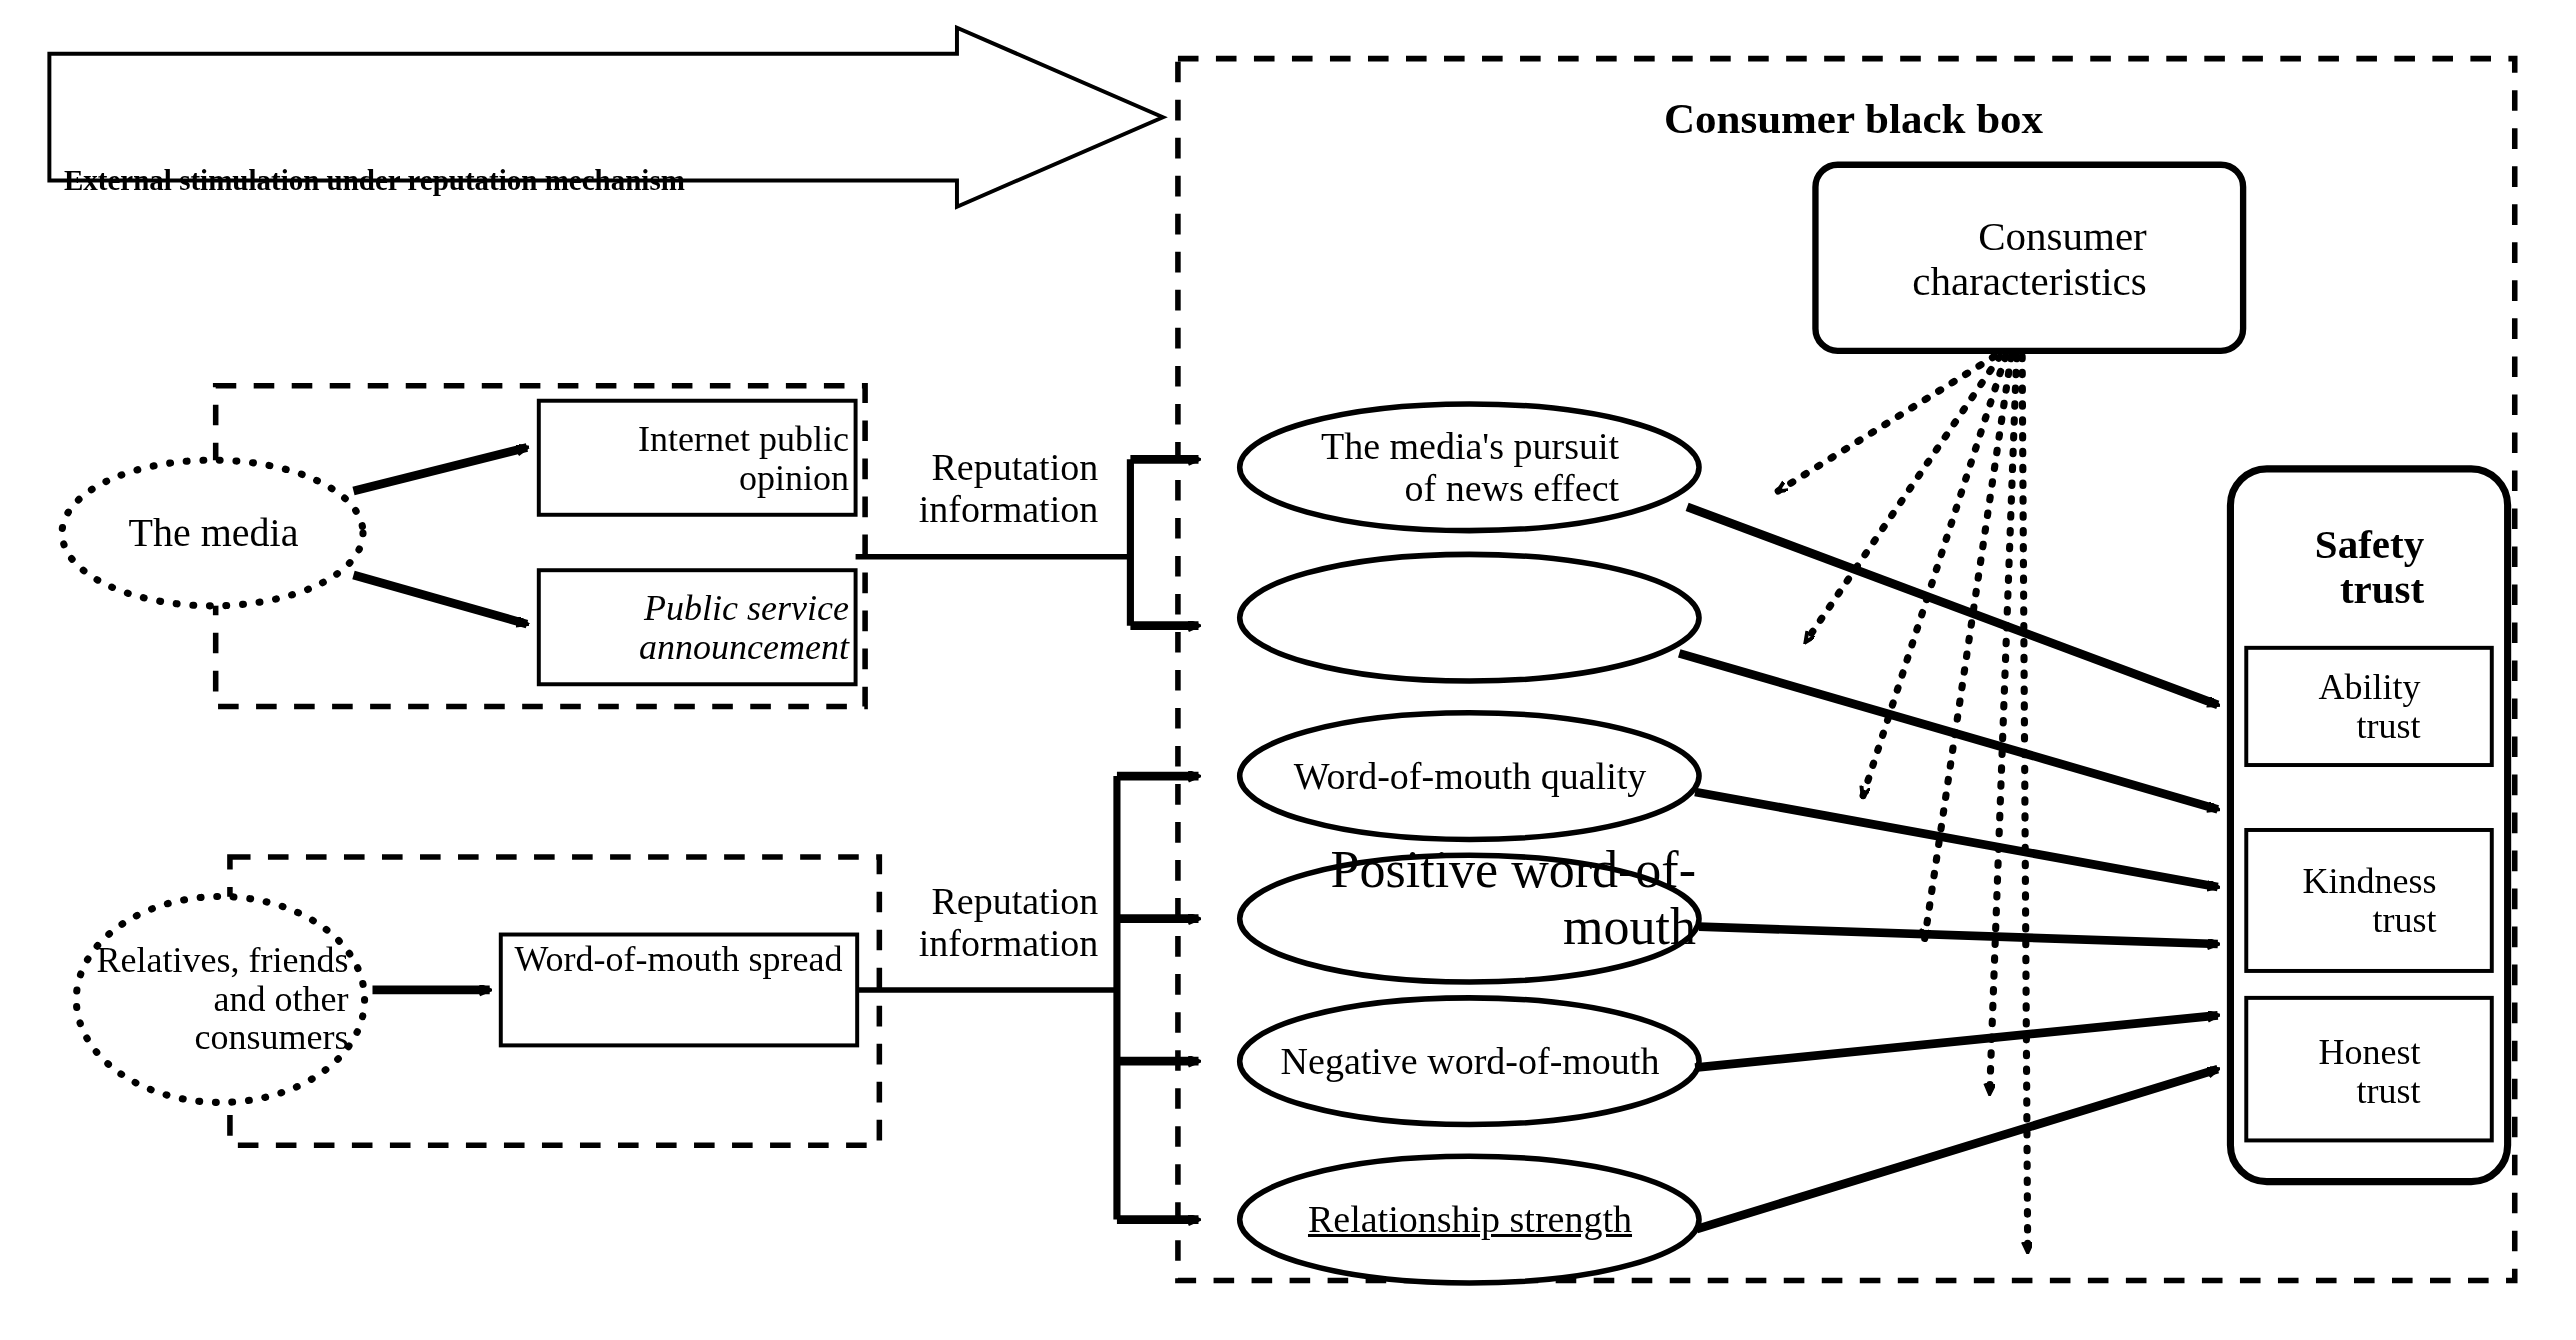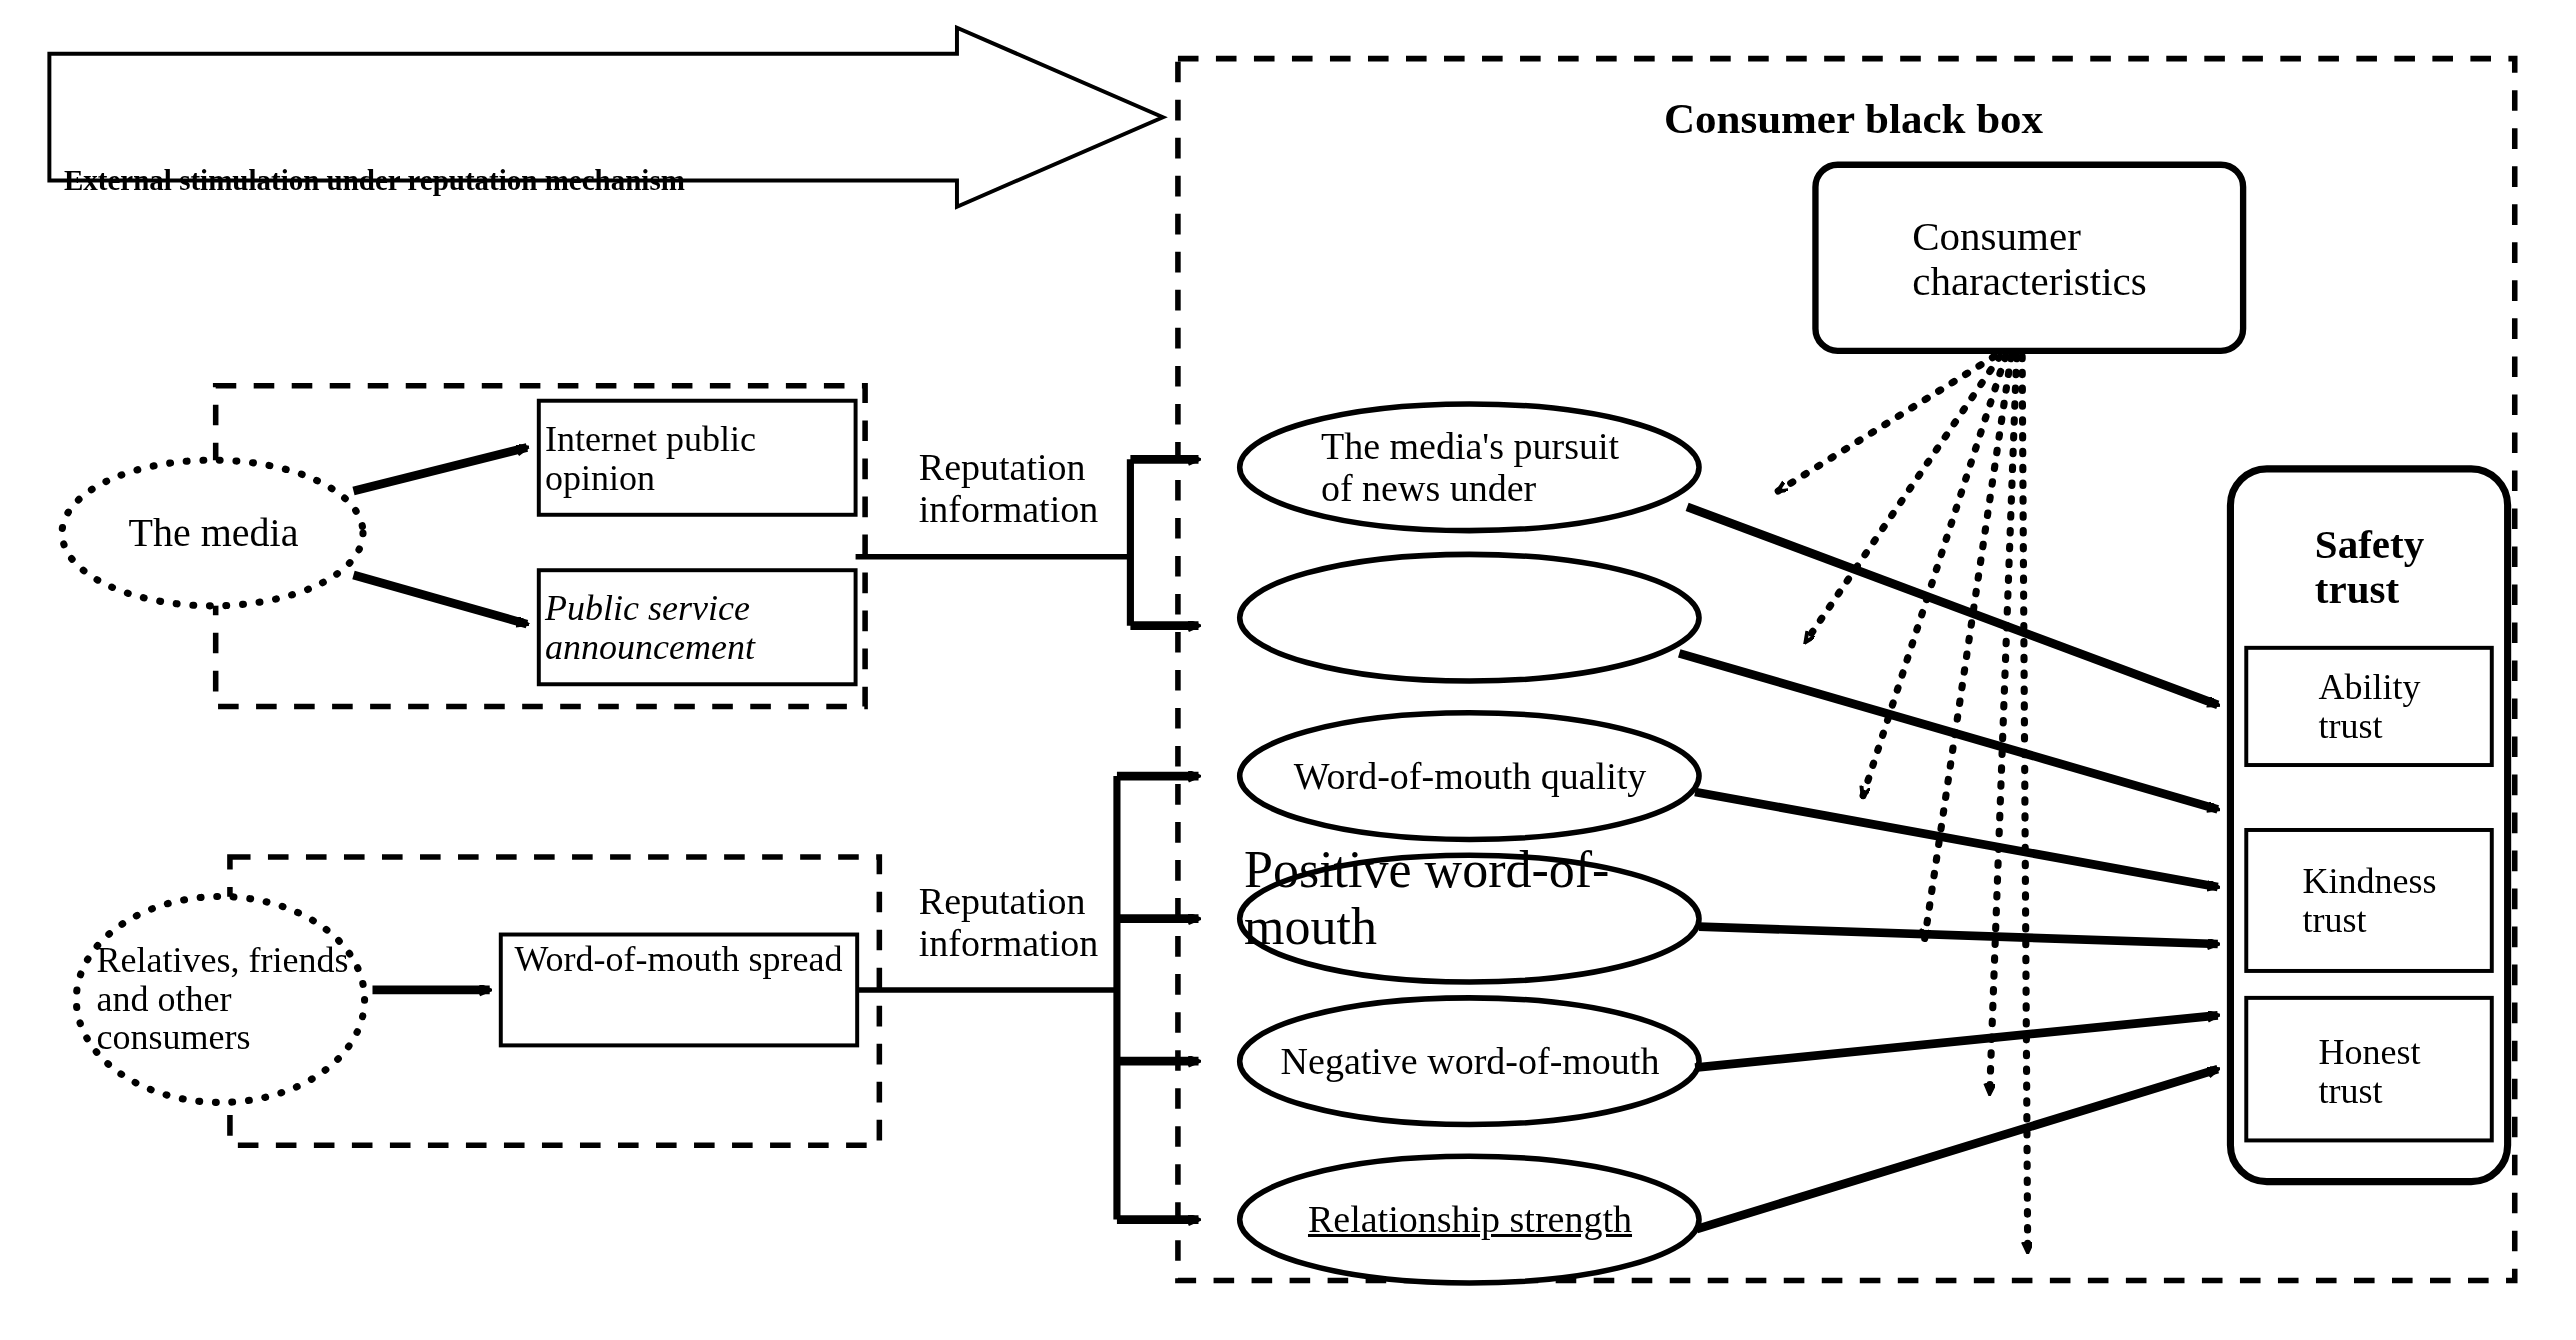--- a/index.html
+++ b/index.html
@@ -9,21 +9,21 @@
     background:#ffffff;
     font-family:"Liberation Serif", serif;
     overflow:hidden;
   }
   #svg{position:absolute;left:0;top:0;width:2576px;height:1340px;}
 
   .lbl{
     position:absolute;
     color:#000;
     line-height:1.08;
-    text-align:left;
+    text-align:right;
     white-space:pre-line;
     display:flex;
     align-items:center;
     justify-content:center;
     pointer-events:none;
   }
   .serif{font-family:"Liberation Serif", serif;}
   .bold{font-weight:bold;}
 </style>
 </head>
@@ -133,21 +133,21 @@
 
   <div class="lbl serif" style="left:505px;top:908px;width:347px;height:103px;font-size:36px;">Word-of-mouth spread</div>
 
   <div class="lbl serif" style="left:882px;top:871px;width:253px;height:103px;font-size:38px;">Reputation
 information</div>
 
   <div class="lbl serif" style="left:1822px;top:176px;width:415px;height:165px;font-size:41px;">Consumer
 characteristics</div>
 
   <div class="lbl serif" style="left:1252px;top:420px;width:436px;height:95px;font-size:38px;">The media's pursuit
-of news under</div>
+of news effect</div>
 
 
   <div class="lbl serif" style="left:1244px;top:748px;width:452px;height:57px;font-size:38px;">Word-of-mouth quality</div>
 
   <div class="lbl serif" style="left:1244px;top:870px;width:452px;height:57px;font-size:52px;">Positive word-of-mouth</div>
 
   <div class="lbl serif" style="left:1244px;top:1033px;width:452px;height:57px;font-size:38px;">Negative word-of-mouth</div>
 
   <div class="lbl serif" style="left:1244px;top:1191px;width:452px;height:57px;font-size:38px;text-decoration:underline;">Relationship strength</div>
 

